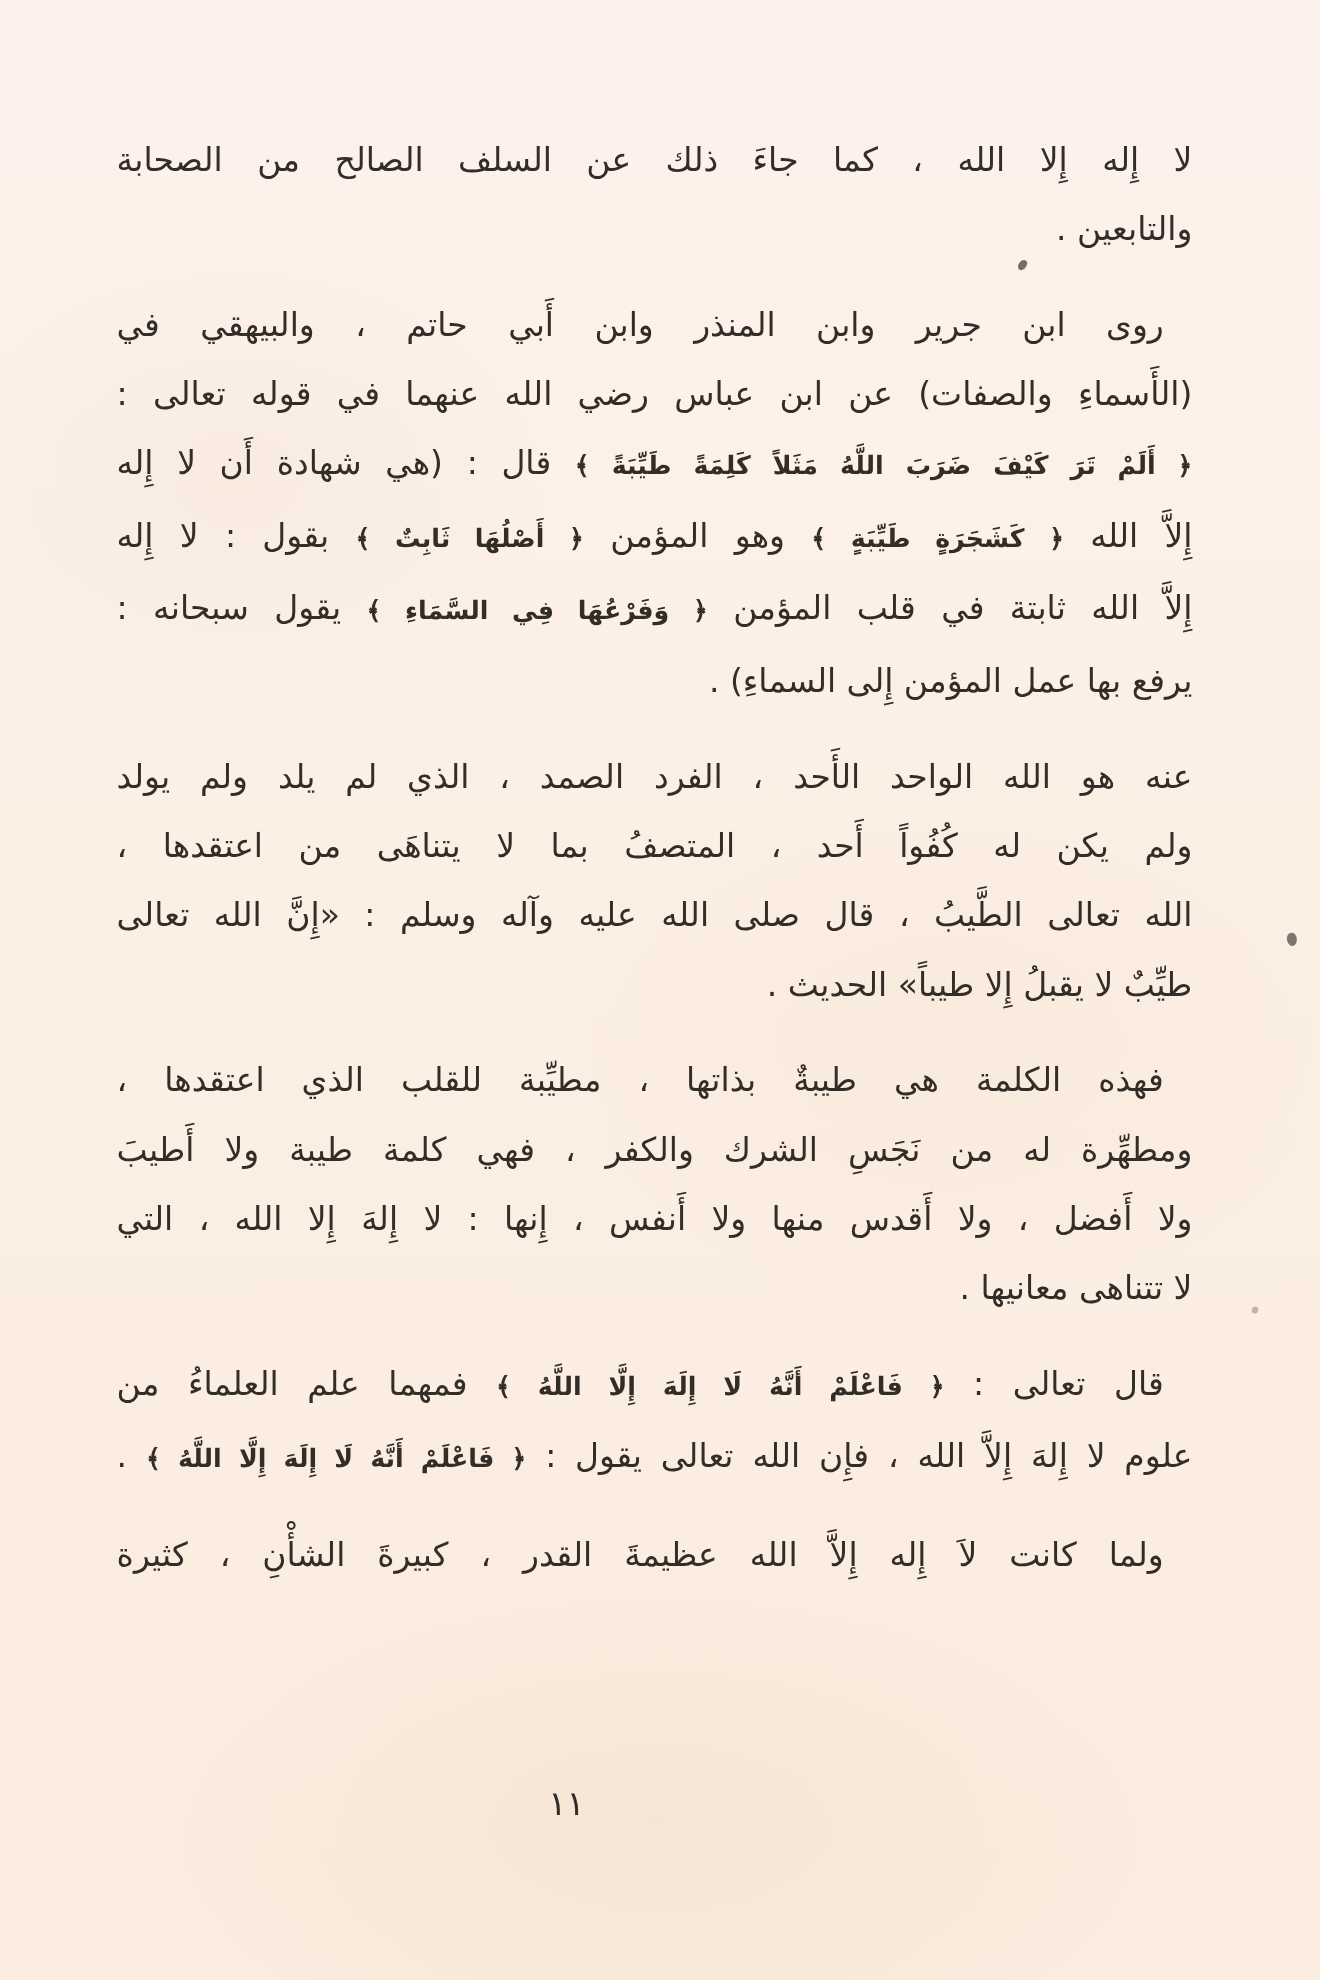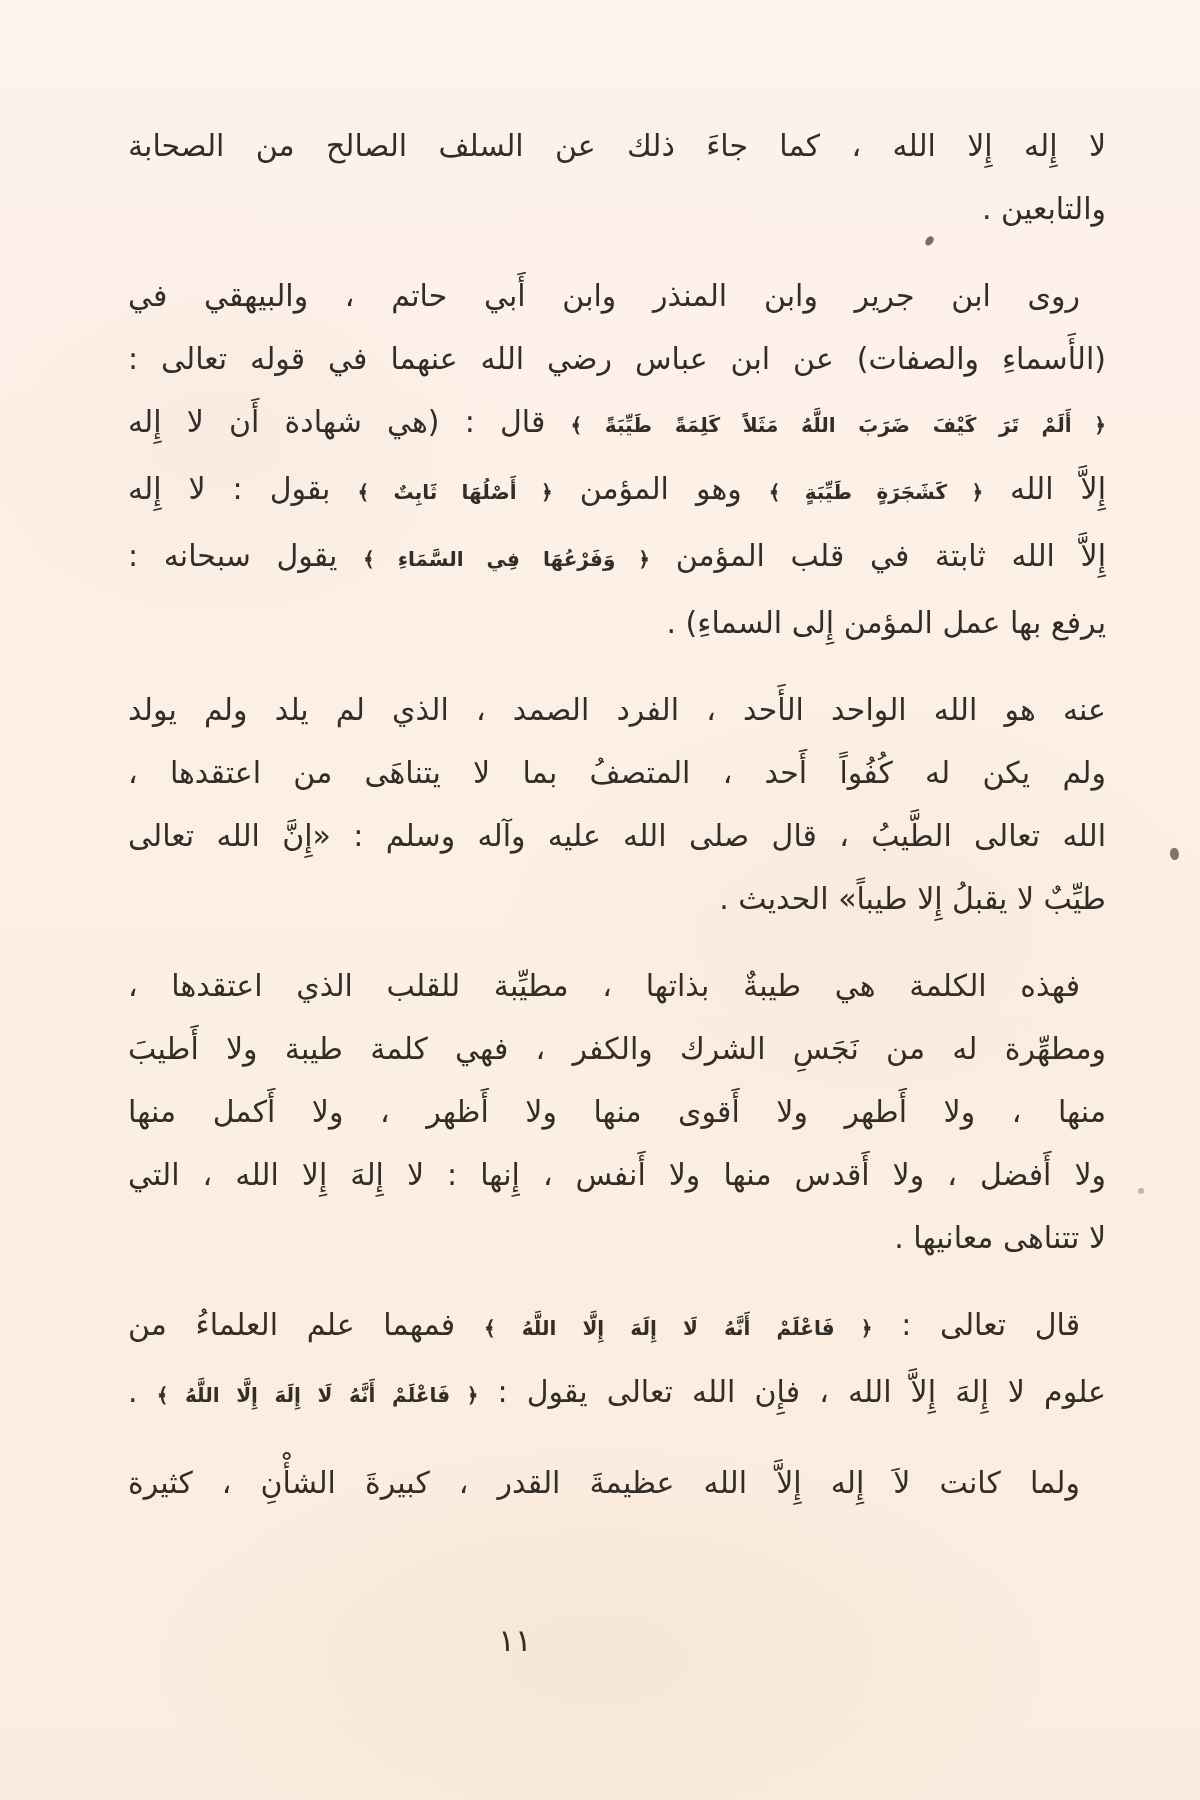--- a/index.html
+++ b/index.html
@@ -19,21 +19,21 @@
     height: 1800px;
     background:
       radial-gradient(ellipse 420px 300px at 18% 24%, rgba(216,186,160,0.10), rgba(216,186,160,0) 70%),
       radial-gradient(ellipse 520px 360px at 72% 52%, rgba(220,190,158,0.09), rgba(220,190,158,0) 70%),
       radial-gradient(ellipse 600px 300px at 50% 92%, rgba(214,182,148,0.12), rgba(214,182,148,0) 75%),
       linear-gradient(180deg, #fdf2ec 0%, #fcefe4 45%, #faecde 100%);
   }
   .text-block {
     position: absolute;
     top: 114px;
-    right: 94px;
+    right: 116px;
     width: 978px;
     color: #332d28;
     font-size: 30px;
     letter-spacing: 0.2px;
   }
   .para {
     margin: 0 0 24px 0;
     padding: 0;
   }
   .line {
@@ -44,21 +44,21 @@
   }
   .line.j {
     text-align: justify;
     text-align-last: justify;
   }
   .line.ind {
     text-indent: 26px;
   }
   .q {
     font-weight: bold;
-    font-size: 20px;
+    font-size: 23px;
     letter-spacing: 0;
   }
   .page-number {
     position: absolute;
     top: 1622px;
     left: 0;
     width: 1030px; 
     text-align: center;
     font-size: 31px;
     color: #332d28;
@@ -97,21 +97,20 @@
     <div class="para">
       <div class="line j">عنه هو الله الواحد الأَحد ، الفرد الصمد ، الذي لم يلد ولم يولد</div>
       <div class="line j">ولم يكن له كُفُواً أَحد ، المتصفُ بما لا يتناهَى من اعتقدها ،</div>
       <div class="line j">الله تعالى الطَّيبُ ، قال صلى الله عليه وآله وسلم : «إِنَّ الله تعالى</div>
       <div class="line">طيِّبٌ لا يقبلُ إِلا طيباً» الحديث .</div>
     </div>
 
     <div class="para">
       <div class="line j ind">فهذه الكلمة هي طيبةٌ بذاتها ، مطيِّبة للقلب الذي اعتقدها ،</div>
       <div class="line j">ومطهِّرة له من نَجَسِ الشرك والكفر ، فهي كلمة طيبة ولا أَطيبَ</div>
-      <div class="line j">منها ، ولا أَطهر ولا أَقوى منها ولا أَظهر ، ولا أَكمل منها</div>
       <div class="line j">ولا أَفضل ، ولا أَقدس منها ولا أَنفس ، إِنها : لا إِلهَ إِلا الله ، التي</div>
       <div class="line">لا تتناهى معانيها .</div>
     </div>
 
     <div class="para">
       <div class="line j ind">قال تعالى : <span class="q">﴿ فَاعْلَمْ أَنَّهُ لَا إِلَهَ إِلَّا اللَّهُ ﴾</span> فمهما علم العلماءُ من</div>
       <div class="line j">علوم لا إِلهَ إِلاَّ الله ، فإِن الله تعالى يقول : <span class="q">﴿ فَاعْلَمْ أَنَّهُ لَا إِلَهَ إِلَّا اللَّهُ ﴾</span> .</div>
     </div>
 
     <div class="para">

